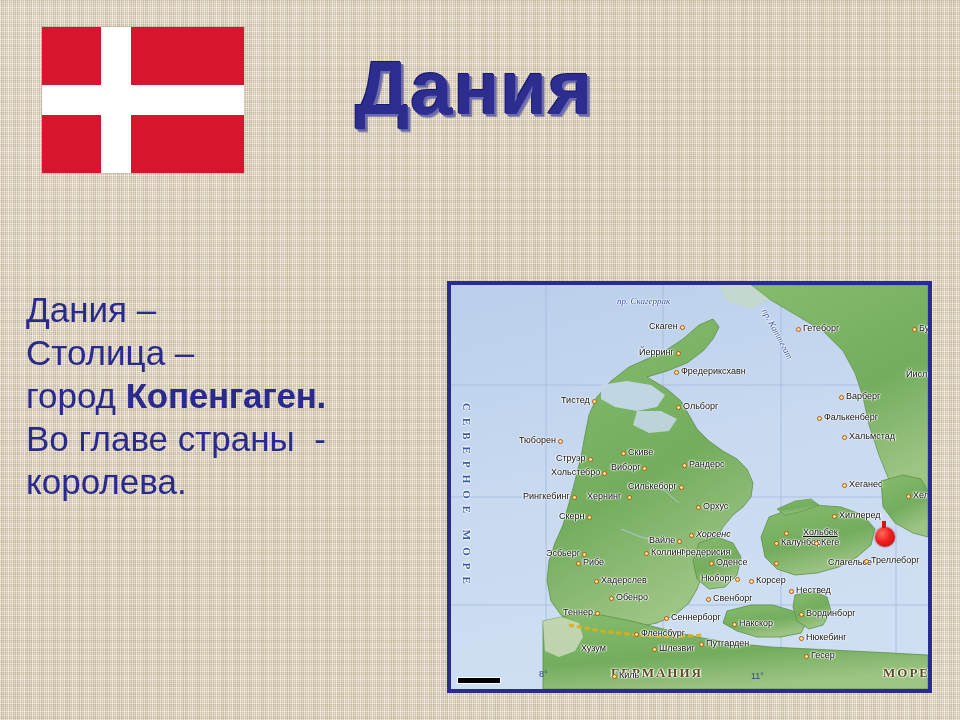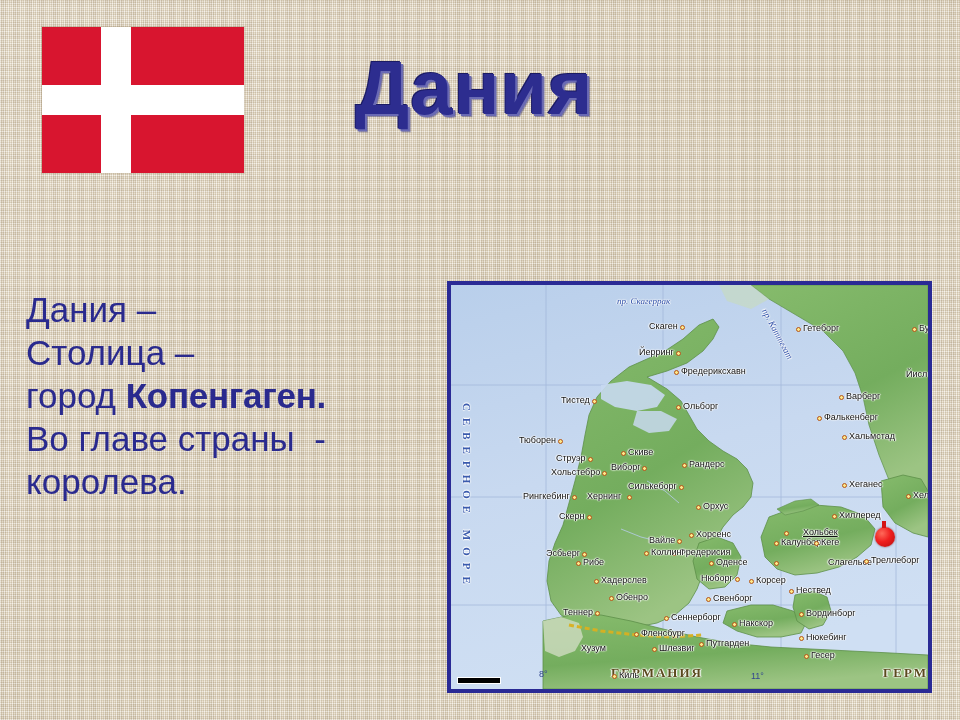--- a/index.html
+++ b/index.html
@@ -270,21 +270,21 @@
         <path d="M196,196 L214,206 L228,218"></path>
         <path d="M170,244 L190,252 L206,256"></path>
       </g>
     </svg>
 
     <div class="map-label sea" style="left:166px; top:11px;">пр. Скагеррак</div>
     <div class="map-label sea" style="left:318px; top:22px; transform:rotate(62deg); transform-origin:left top;">пр. Каттегат</div>
     <div class="map-label vertical" style="left:10px; top:118px;">СЕВЕРНОЕ МОРЕ</div>
 
     <div class="map-label country" style="left:160px; top:380px;">ГЕРМАНИЯ</div>
-    <div class="map-label country" style="left:432px; top:380px;">ГЕРМ</div>
+    <div class="map-label country" style="left:432px; top:380px;">МОРЕ</div>
 
     <div class="map-label grid" style="left:88px; top:384px;">8°</div>
     <div class="map-label grid" style="left:300px; top:386px;">11°</div>
 
     <div id="city-layer">
         <div class="map-label" style="left: 198px; top: 36px;">Скаген</div>
         <div class="city-dot" style="left: 229px; top: 40px;"></div>
         <div class="map-label" style="left: 188px; top: 62px;">Йерринг</div>
         <div class="city-dot" style="left: 225px; top: 66px;"></div>
         <div class="map-label" style="left: 230px; top: 81px;">Фредериксхавн</div>
@@ -308,21 +308,21 @@
         <div class="map-label" style="left: 177px; top: 196px;">Силькеборг</div>
         <div class="city-dot" style="left: 228px; top: 200px;"></div>
         <div class="map-label" style="left: 72px; top: 206px;">Рингкебинг</div>
         <div class="city-dot" style="left: 121px; top: 210px;"></div>
         <div class="map-label" style="left: 136px; top: 206px;">Хернинг</div>
         <div class="city-dot" style="left: 176px; top: 210px;"></div>
         <div class="map-label" style="left: 252px; top: 216px;">Орхус</div>
         <div class="city-dot" style="left: 245px; top: 220px;"></div>
         <div class="map-label" style="left: 108px; top: 226px;">Скерн</div>
         <div class="city-dot" style="left: 136px; top: 230px;"></div>
-        <div class="map-label" style="left: 245px; top: 244px;">Хорсенс</div>
+        <div class="map-label" style="left: 245px; top: 244px; font-style: italic;">Хорсенс</div>
         <div class="city-dot" style="left: 238px; top: 248px;"></div>
         <div class="map-label" style="left: 198px; top: 250px;">Вайле</div>
         <div class="city-dot" style="left: 226px; top: 254px;"></div>
         <div class="map-label" style="left: 330px; top: 252px;">Калунборг</div>
         <div class="city-dot" style="left: 323px; top: 256px;"></div>
         <div class="map-label" style="left: 352px; top: 242px; text-decoration: underline;">Хольбек</div>
         <div class="city-dot" style="left: 333px; top: 246px;"></div>
         <div class="map-label" style="left: 388px; top: 225px;">Хиллеред</div>
         <div class="city-dot" style="left: 381px; top: 229px;"></div>
         <div class="map-label" style="left: 95px; top: 263px;">Эсбьерг</div>

